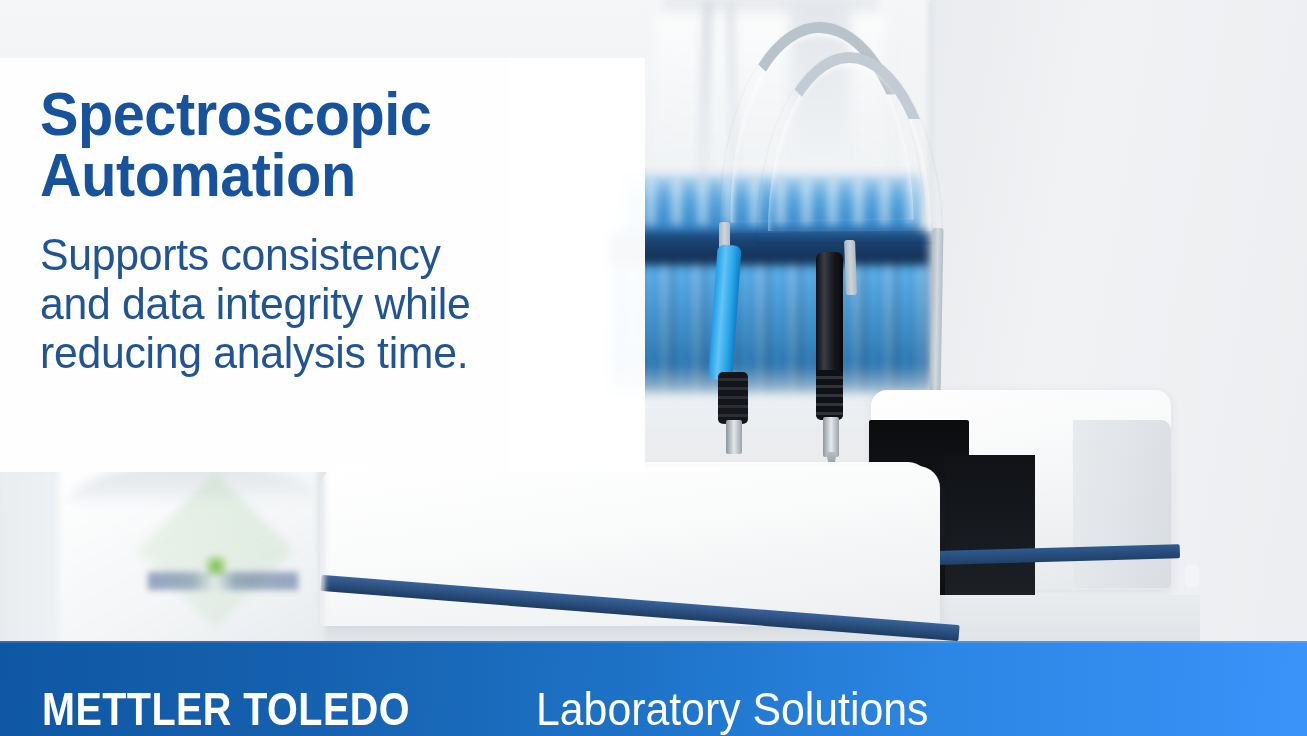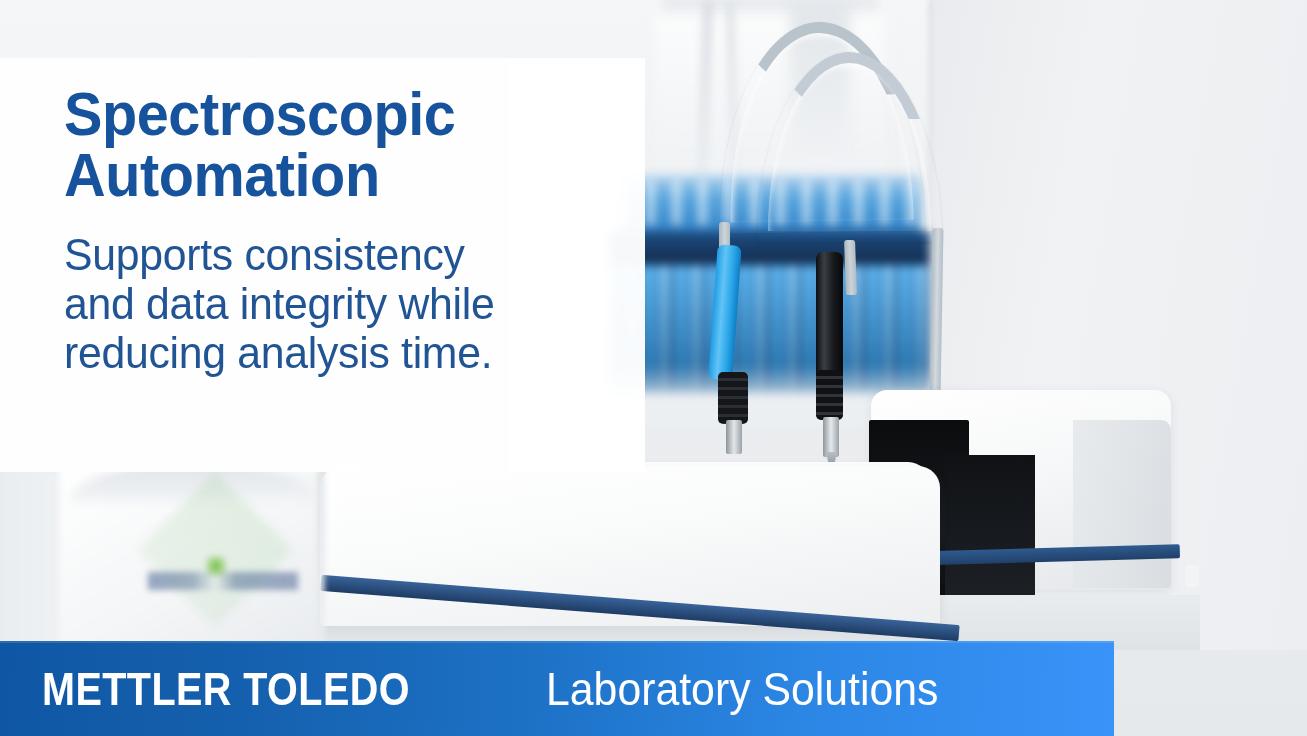--- a/index.html
+++ b/index.html
@@ -262,21 +262,20 @@
     position:absolute;
     left:0; top:58px;
     width:645px; height:414px;
     background:#ffffff;
     opacity:.965;
   }
   .text-inner{
     position:absolute;
     left:40px; top:26px;
     width:590px;
-    margin-left:24px;
   }
   .headline{
     color:#0f4e99;
     font-family:"Liberation Sans", sans-serif;
     font-weight:bold;
     font-size:62px;
     line-height:0.98;
     letter-spacing:-0.5px;
     transform:scaleX(0.93);
     transform-origin:left top;
@@ -292,31 +291,30 @@
     letter-spacing:-0.3px;
     transform:scaleX(0.95);
     transform-origin:left top;
     white-space:pre-line;
   }
 
   
   .brand-bar{
     position:absolute;
     left:0; top:641px;
-    width:1114px; height:95px;
+    width:1307px; height:95px;
     background:linear-gradient(93deg,
         #0f57a4 0%,
         #1560ae 22%,
         #1d72c6 48%,
         #2b86e4 72%,
         #3a93f9 100%);
     display:flex;
-    align-items:center;
+    align-items:flex-end;
     padding-left:42px;
-    gap:10px;
   }
   .brand-bar::after{
     content:"";
     position:absolute; left:0; top:0; width:100%; height:2px;
     background:rgba(255,255,255,.12);
   }
   .brand-name{
     color:#ffffff;
     font-family:"Liberation Sans", sans-serif;
     font-weight:bold;

